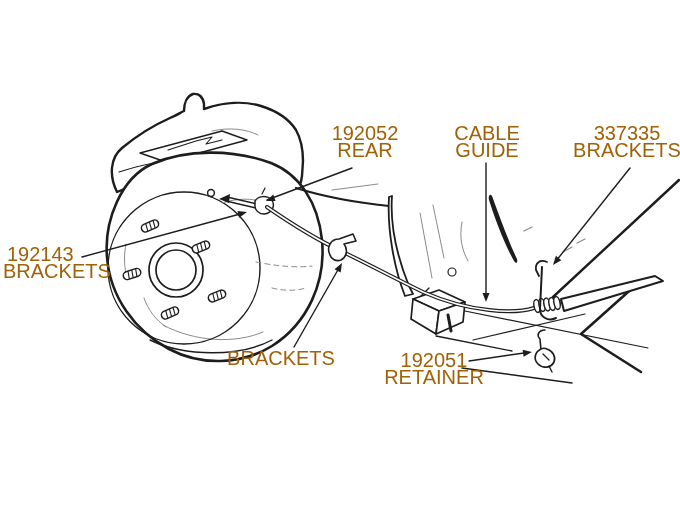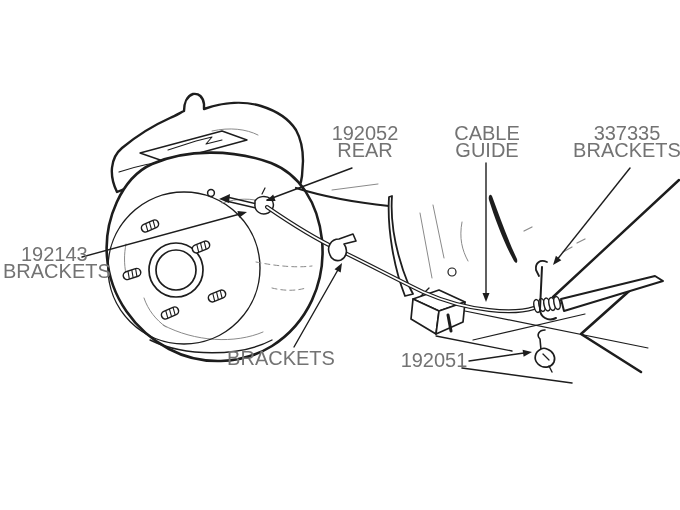--- a/index.html
+++ b/index.html
@@ -1,19 +1,19 @@
 <!DOCTYPE html>
 <html><head>
 <meta charset="utf-8">
 <style>
   html,body{margin:0;padding:0;background:#fff;}
   #stage{position:relative;width:680px;height:510px;background:#ffffff;overflow:hidden;
          font-family:"Liberation Sans",sans-serif;}
   #stage svg{position:absolute;left:0;top:0;}
-  .lbl{position:absolute;font-size:20px;line-height:16.5px;color:#737373;
+  .lbl{position:absolute;font-size:20px;line-height:16.5px;color:#a16207;
        text-align:center;white-space:nowrap;}
   .centered{transform:translateX(-50%);}
 </style>
 </head>
 <body>
 
 <div id="stage">
 
 <svg width="680" height="510" viewBox="0 0 680 510" fill="none" stroke="#1d1d1d" stroke-linecap="round" stroke-linejoin="round">
 
@@ -189,25 +189,26 @@
     <div>CABLE</div>
     <div>GUIDE</div>
   </div>
 
   <div class="lbl centered" style="left:627px;top:125px">
     <div>337335</div>
     <div>BRACKETS</div>
   </div>
 
   <div class="lbl" style="left:3px;top:246px;text-align:left">
-    <div style="margin-left:18px">192143</div>
+    <div style="margin-left:4px">192143</div>
     <div>BRACKETS</div>
   </div>
 
   <div class="lbl centered" style="left:281px;top:350px">
     <div>BRACKETS</div>
   </div>
 
   <div class="lbl centered" style="left:434px;top:352px">
     <div>192051</div>
+    <div>RETAINER</div>
   </div>
 
 </div>
 
 </body></html>

